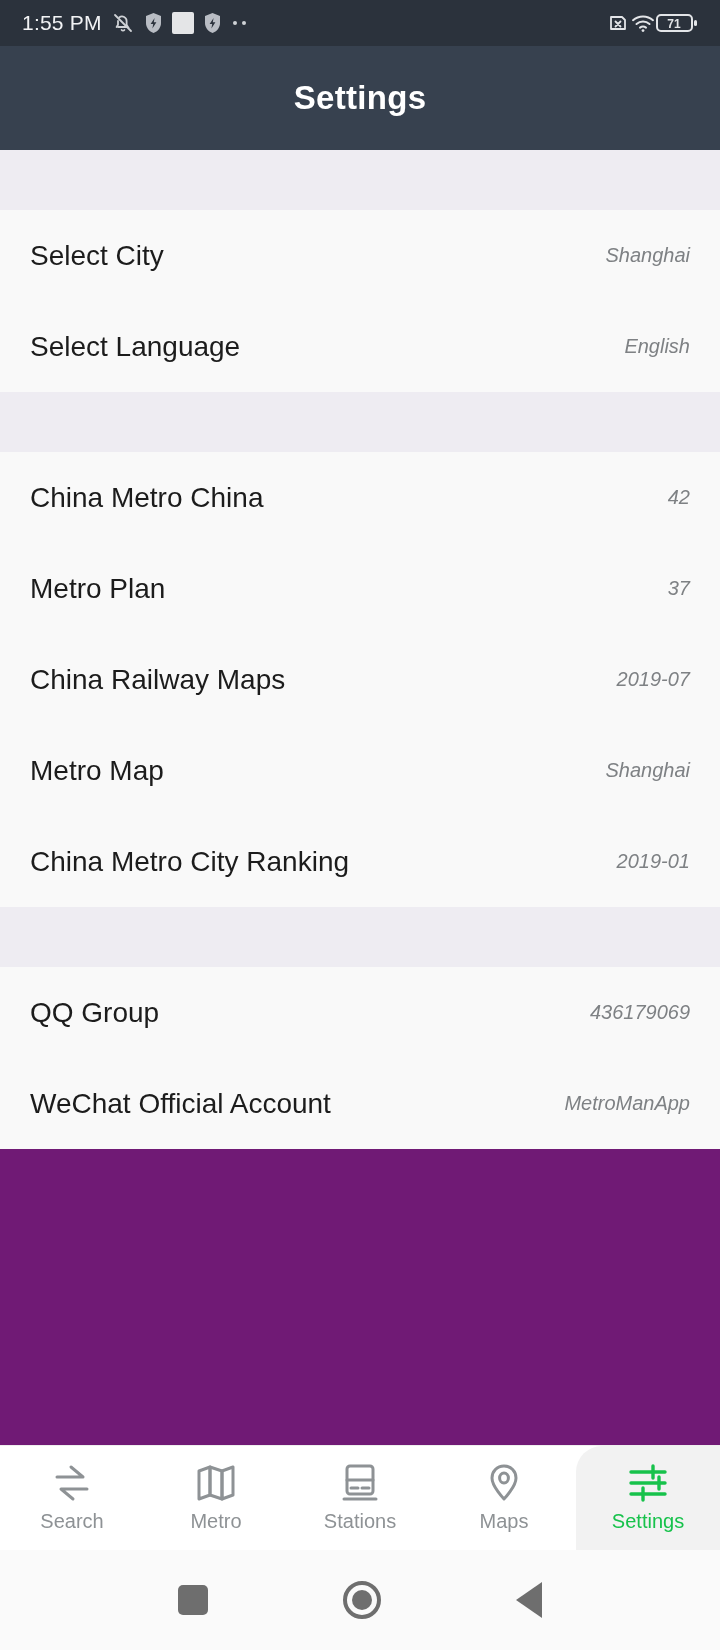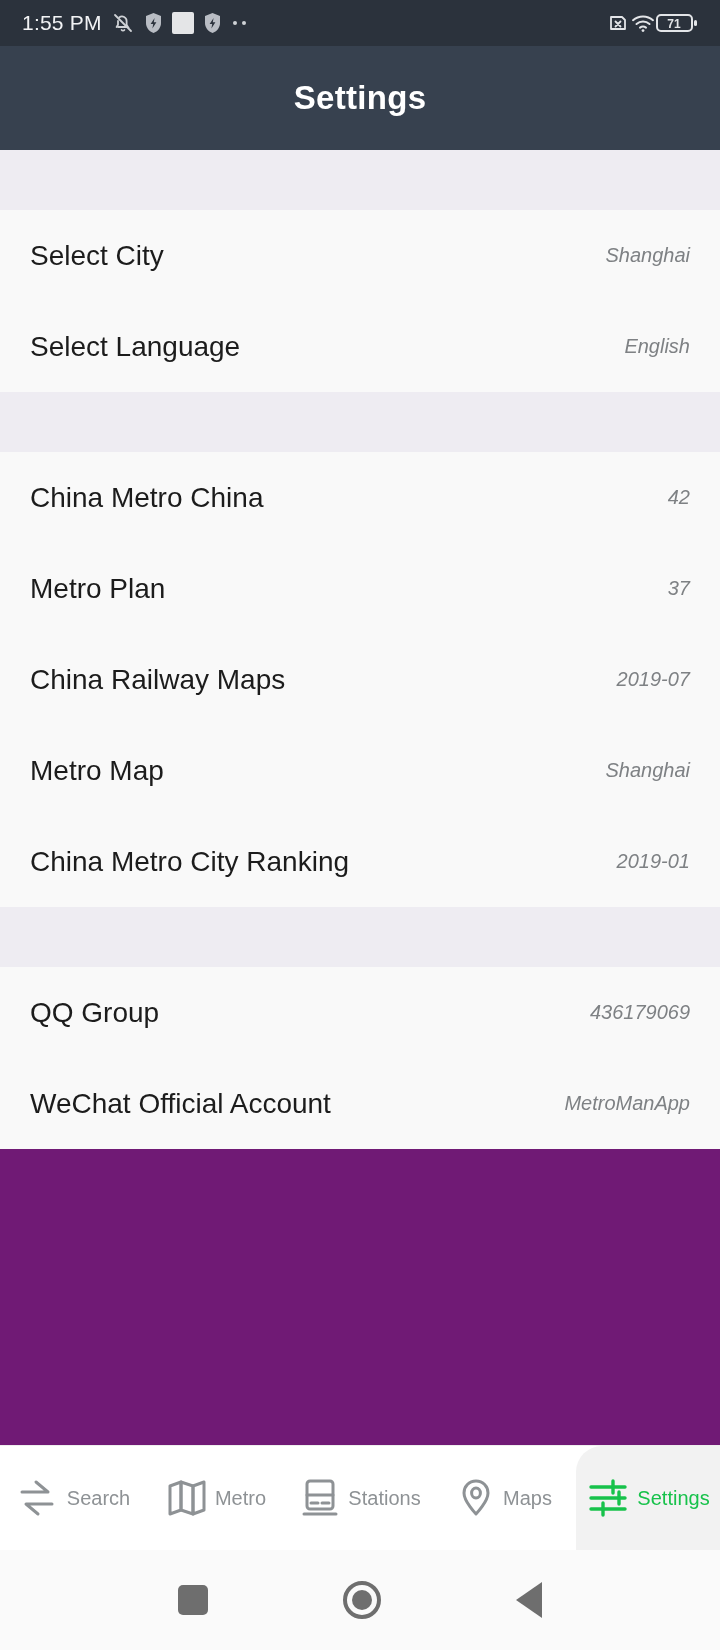--- a/index.html
+++ b/index.html
@@ -43,21 +43,21 @@
   .row-label { font-size:28px; color:#1c1c1c; letter-spacing:0px; }
   .row-value { margin-left:auto; font-size:20px; color:#7e8184;font-style:italic; }
 
   
   .tabbar {
     height:105px; flex:0 0 105px; background:#ffffff;
     display:flex; align-items:stretch;
     border-top:1px solid #eeeeee;
   }
   .tab {
-    flex:1 1 0; display:flex; flex-direction:row;
+    flex:1 1 0; display:flex; flex-direction:column;
     align-items:center; justify-content:center; gap:7px;
     position:relative;
   }
   .tab.active { background:#f2f2f2; border-top-left-radius:26px; }
   .tab-label { font-size:20px; color:#8e9295; }
   .tab.active .tab-label { color:#17c24b; }
   .tab svg { display:block; }
 
   
   .navbar {

